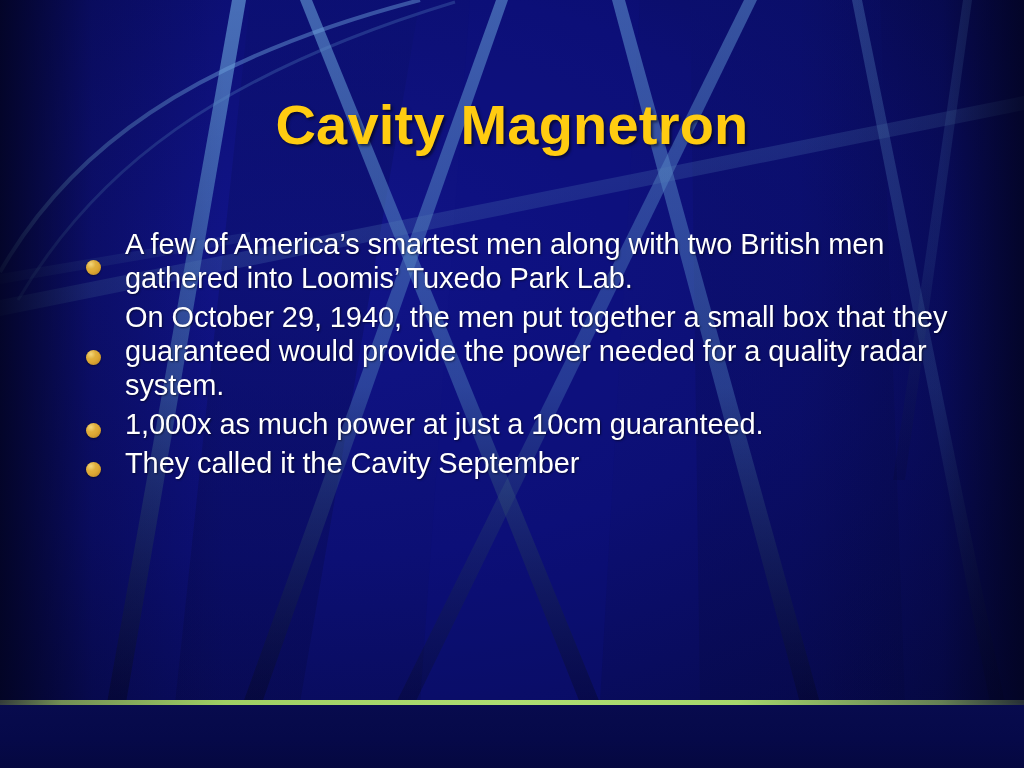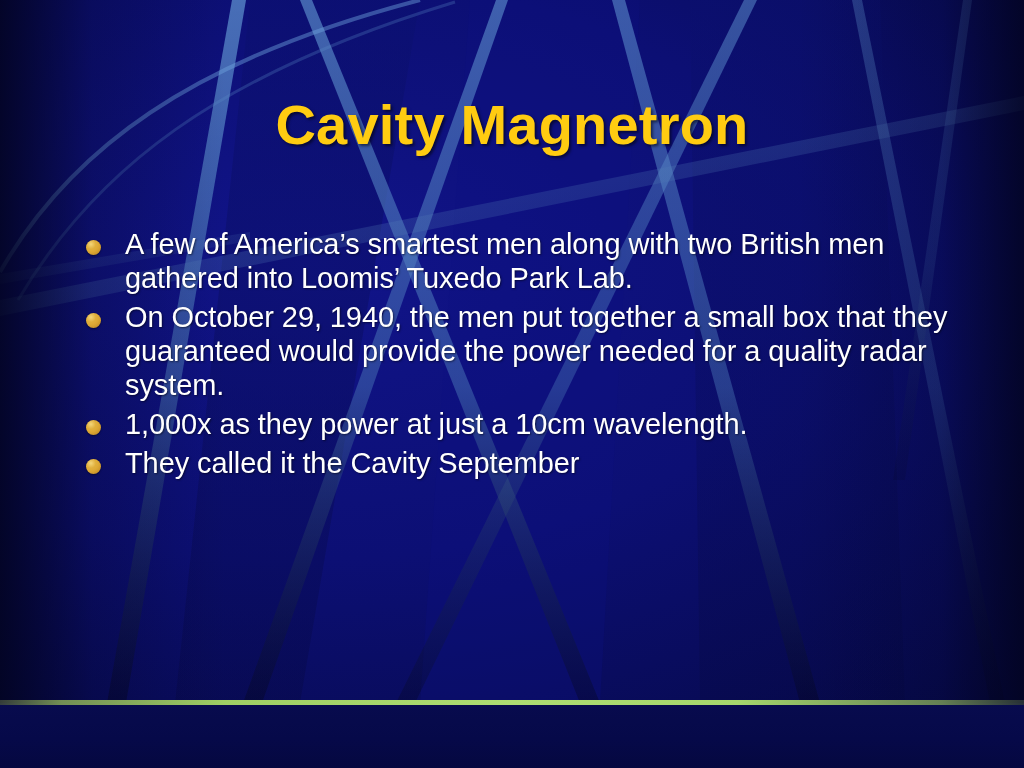--- a/index.html
+++ b/index.html
@@ -87,21 +87,21 @@
 
   
   #body {
     position: absolute;
     left: 86px;
     top: 228px;
     width: 880px;
   }
   .bullet-row {
     display: flex;
-    align-items: flex-start;
+    align-items: center;
     margin-bottom: 5px;
   }
   .bullet-marker {
     flex: 0 0 auto;
     width: 15px;
     height: 15px;
     margin-top: 12px;
     margin-right: 24px;
     border-radius: 50%;
     background:
@@ -189,21 +189,21 @@
       <span class="bullet-text">A few of America’s smartest men along with two British men gathered into Loomis’ Tuxedo Park Lab.</span>
     </div>
 
     <div class="bullet-row">
       <span class="bullet-marker"></span>
       <span class="bullet-text">On October 29, 1940, the men put together a small box that they guaranteed would provide the power needed for a quality radar system.</span>
     </div>
 
     <div class="bullet-row">
       <span class="bullet-marker"></span>
-      <span class="bullet-text">1,000x as they power at just a 10cm wavelength.</span>
+      <span class="bullet-text">1,000x as much power at just a 10cm guaranteed.</span>
     </div>
 
     <div class="bullet-row">
       <span class="bullet-marker"></span>
       <span class="bullet-text">They called it the Cavity September</span>
     </div>
 
   </div>
 </div>
 

